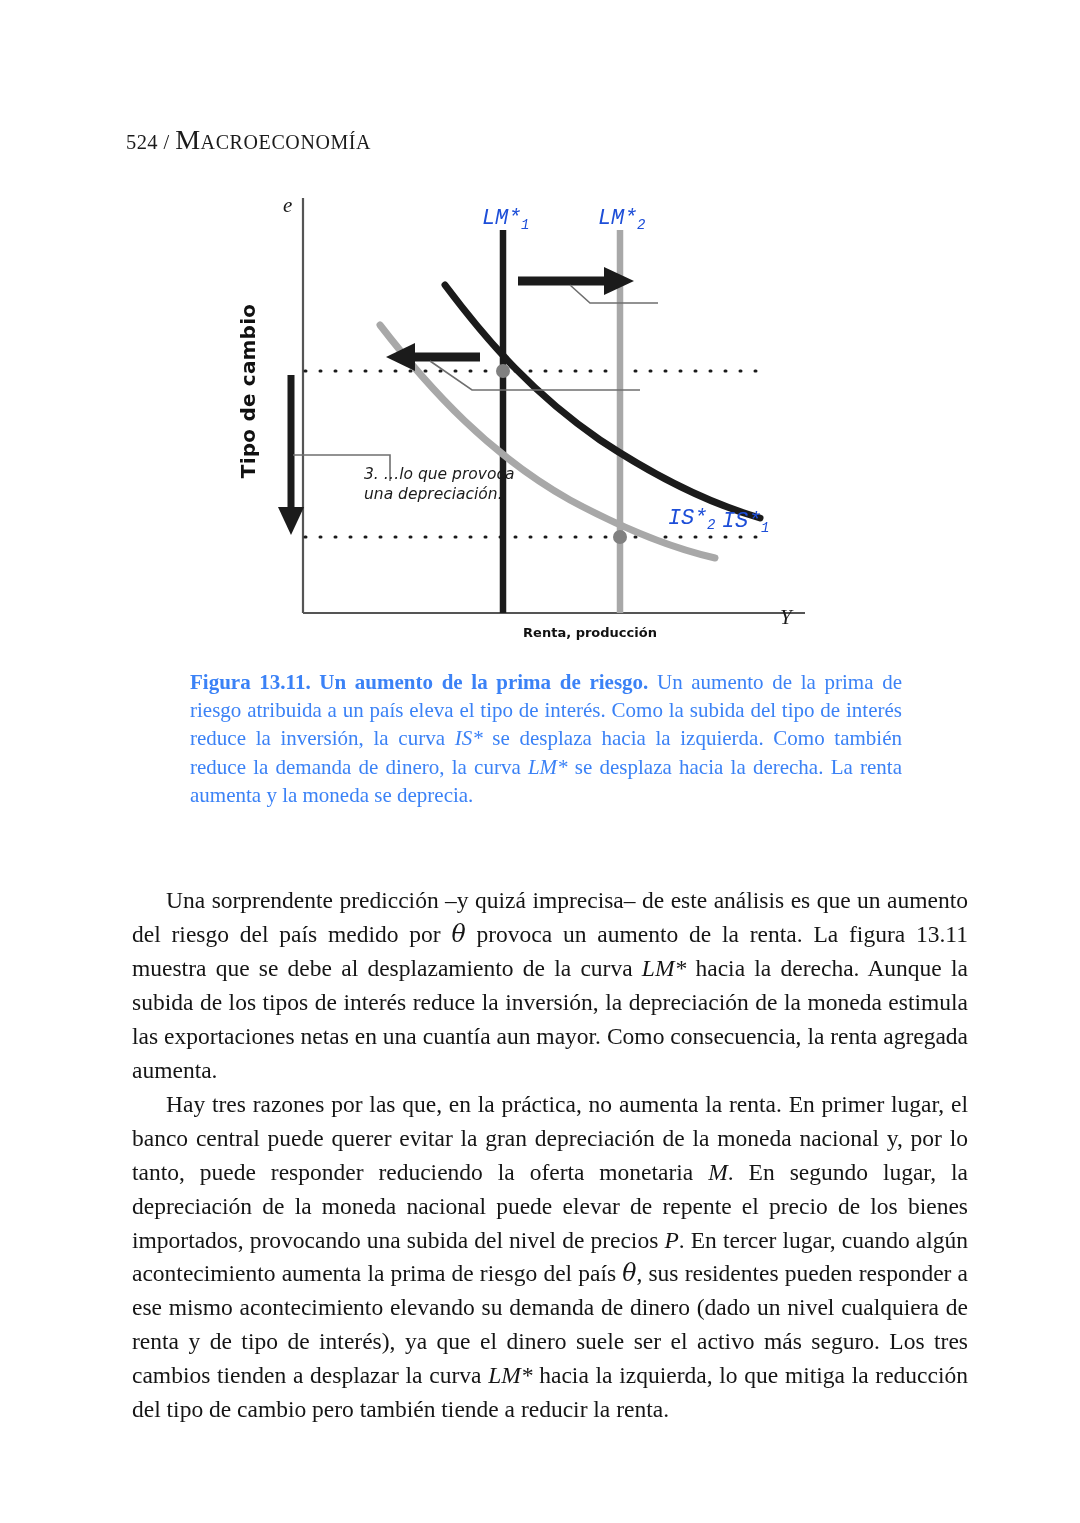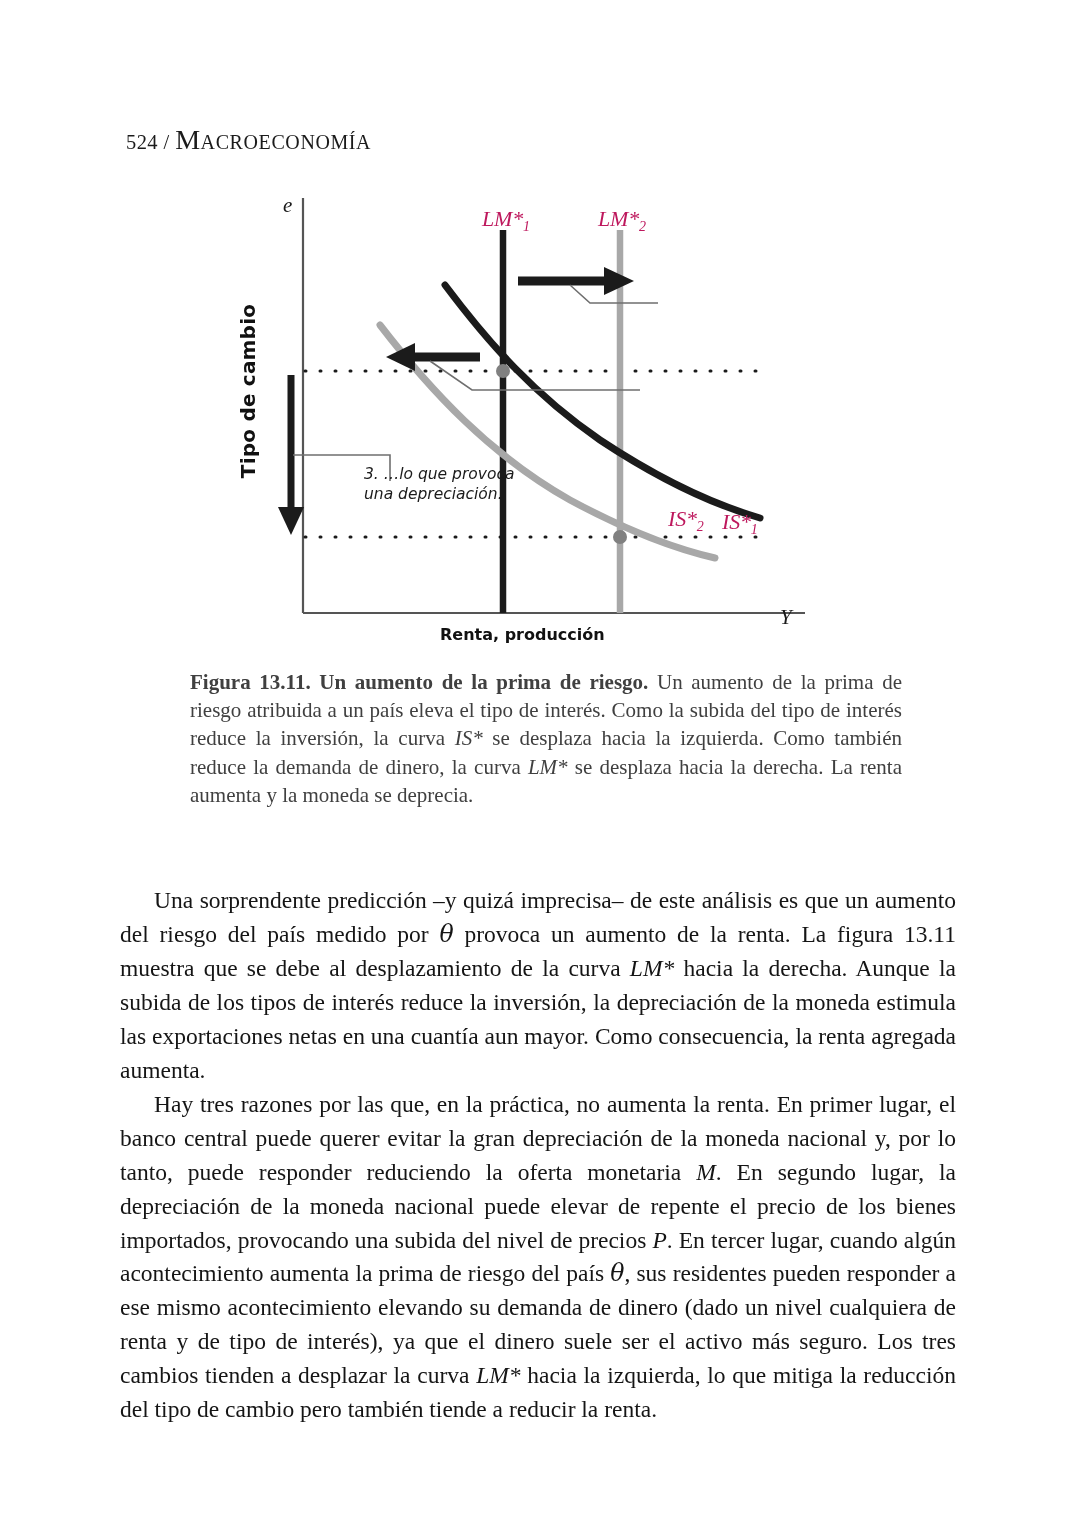--- a/index.html
+++ b/index.html
@@ -65,44 +65,44 @@
     font-size: 20px;
     letter-spacing: 0.2px;
     color: #111;
     pointer-events: none;
   }
   .axis-title-x {
     position: absolute;
     left: 180px;
     top: 440px;
     width: 300px;
-    text-align: left;
+    text-align: center;
     font-family: "DejaVu Sans", "Liberation Sans", sans-serif;
     font-weight: bold;
-    font-size: 16px;
+    font-size: 13px;
     color: #111;
   }
 
   .axis-var {
     position: absolute;
     font-family: "Liberation Serif", "DejaVu Serif", serif;
     font-style: italic;
     font-size: 21px;
     color: #1a1a1a;
   }
   .axis-var-e { left: 23px; top: 8px; }
   .axis-var-Y { left: 520px; top: 420px; }
 
   
   .curve-label {
     position: absolute;
-    font-family: Liberation Serif, serif;
+    font-family: Liberation Mono, monospace;
     font-style: italic;
     font-size: 22px;
-    color: #be185d;
+    color: #1d4ed8;
     white-space: nowrap;
     letter-spacing: -0.2px;
   }
   .curve-label sub {
     font-size: 14px;
     font-style: italic;
     vertical-align: -0.35em;
     letter-spacing: 0;
   }
   .lbl-lm1 { left: 222px; top: 21px; }
@@ -126,29 +126,29 @@
 
   
   .caption {
     position: absolute;
     left: 190px;
     top: 668px;
     width: 712px;
     font-size: 21px;
     line-height: 1.345;
     text-align: justify;
-    color: #404040;
+    color: #3b82f6;
   }
   .caption b { font-weight: bold; }
   .caption i { font-style: italic; }
 
   
   .body-text {
     position: absolute;
-    left: 120px;
+    left: 132px;
     top: 884px;
     width: 836px;
     font-size: 23.5px;
     line-height: 1.445;
     text-align: justify;
     color: #151515;
   }
   .body-text p {
     margin: 0;
     text-indent: 34px;

